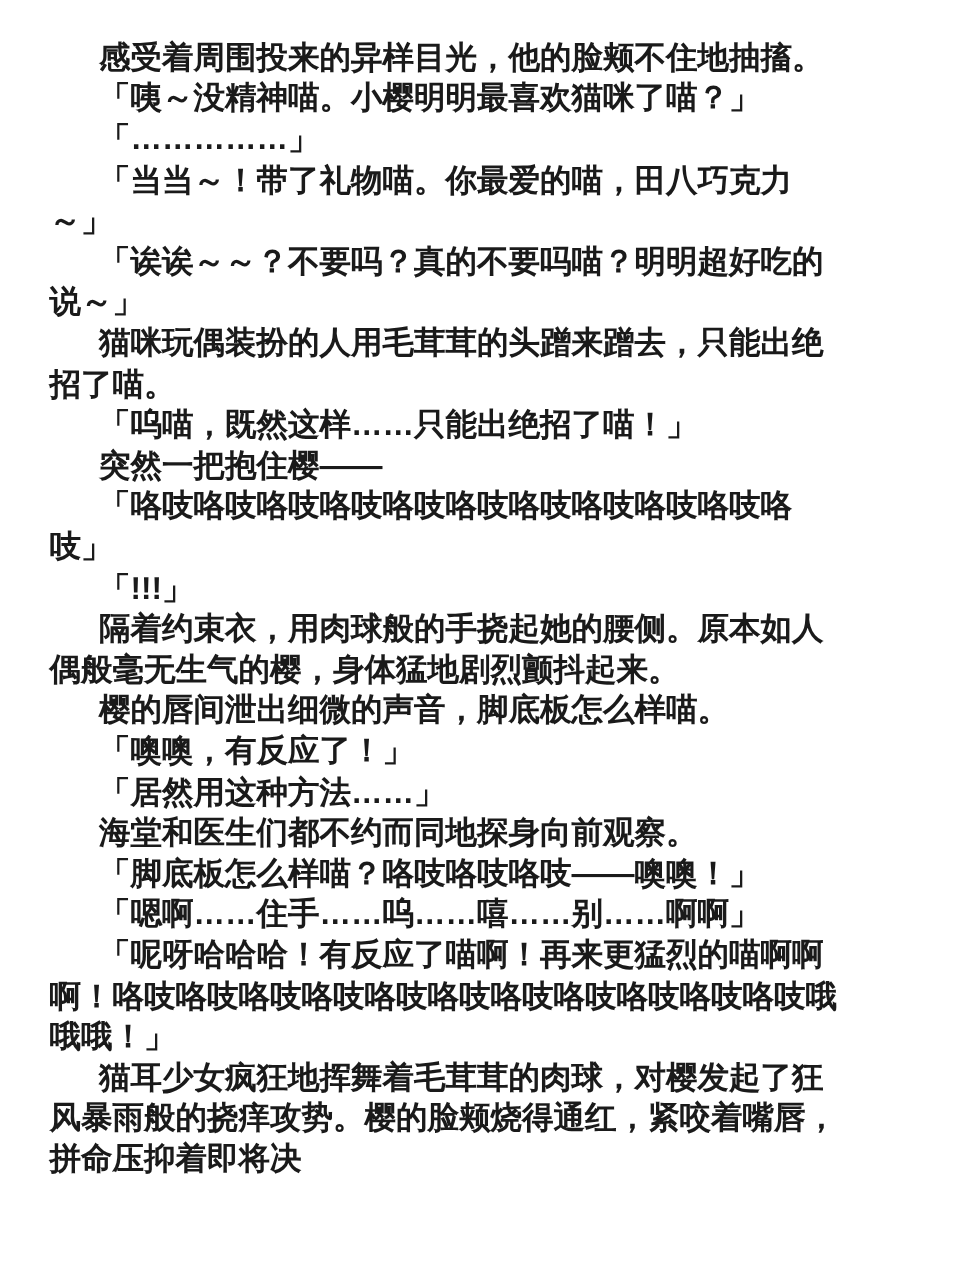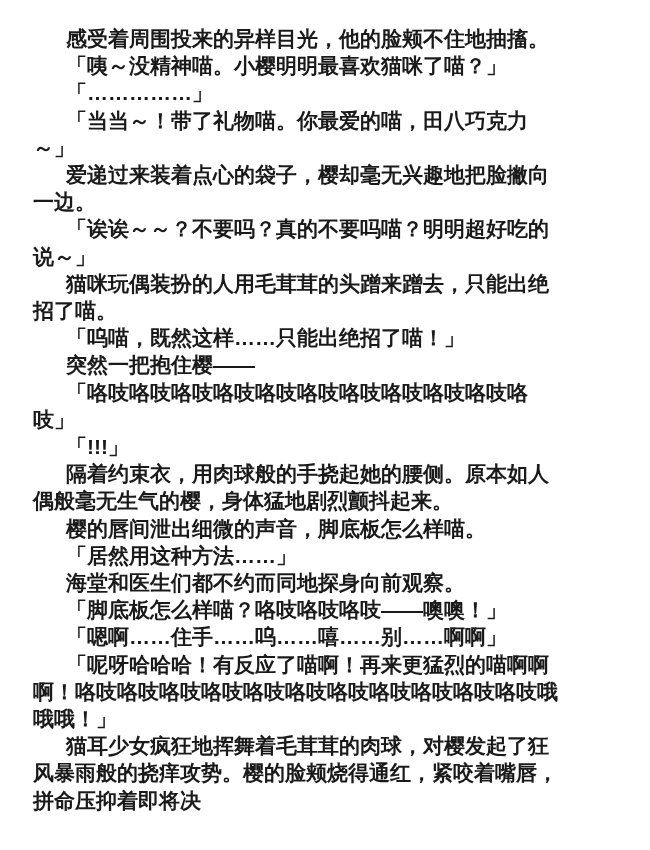--- a/index.html
+++ b/index.html
@@ -37,29 +37,29 @@
 </style>
 </head>
 <body>
 
 <div class="page">
   <div class="text-body">
       <p>感受着周围投来的异样目光，他的脸颊不住地抽搐。</p>
       <p>「咦～没精神喵。小樱明明最喜欢猫咪了喵？」</p>
       <p>「……………」</p>
       <p>「当当～！带了礼物喵。你最爱的喵，田八巧克力～」</p>
-      <p>爱递过来装着点心的袋子，樱却毫无兴趣地把脸撇向一边。</p>
       <p>「诶诶～～？不要吗？真的不要吗喵？明明超好吃的说～」</p>
       <p>猫咪玩偶装扮的人用毛茸茸的头蹭来蹭去，只能出绝招了喵。</p>
       <p>「呜喵，既然这样……只能出绝招了喵！」</p>
       <p>突然一把抱住樱——</p>
       <p>「咯吱咯吱咯吱咯吱咯吱咯吱咯吱咯吱咯吱咯吱咯吱」</p>
       <p>「!!!」</p>
       <p>隔着约束衣，用肉球般的手挠起她的腰侧。原本如人偶般毫无生气的樱，身体猛地剧烈颤抖起来。</p>
       <p>樱的唇间泄出细微的声音，脚底板怎么样喵。</p>
+      <p>「噢噢，有反应了！」</p>
       <p>「居然用这种方法……」</p>
       <p>海堂和医生们都不约而同地探身向前观察。</p>
       <p>「脚底板怎么样喵？咯吱咯吱咯吱——噢噢！」</p>
       <p>「嗯啊……住手……呜……嘻……别……啊啊」</p>
       <p>「呢呀哈哈哈！有反应了喵啊！再来更猛烈的喵啊啊啊！咯吱咯吱咯吱咯吱咯吱咯吱咯吱咯吱咯吱咯吱咯吱哦哦哦！」</p>
       <p>猫耳少女疯狂地挥舞着毛茸茸的肉球，对樱发起了狂风暴雨般的挠痒攻势。樱的脸颊烧得通红，紧咬着嘴唇，拼命压抑着即将决</p>
     </div>
 </div>
 
 </body></html>

